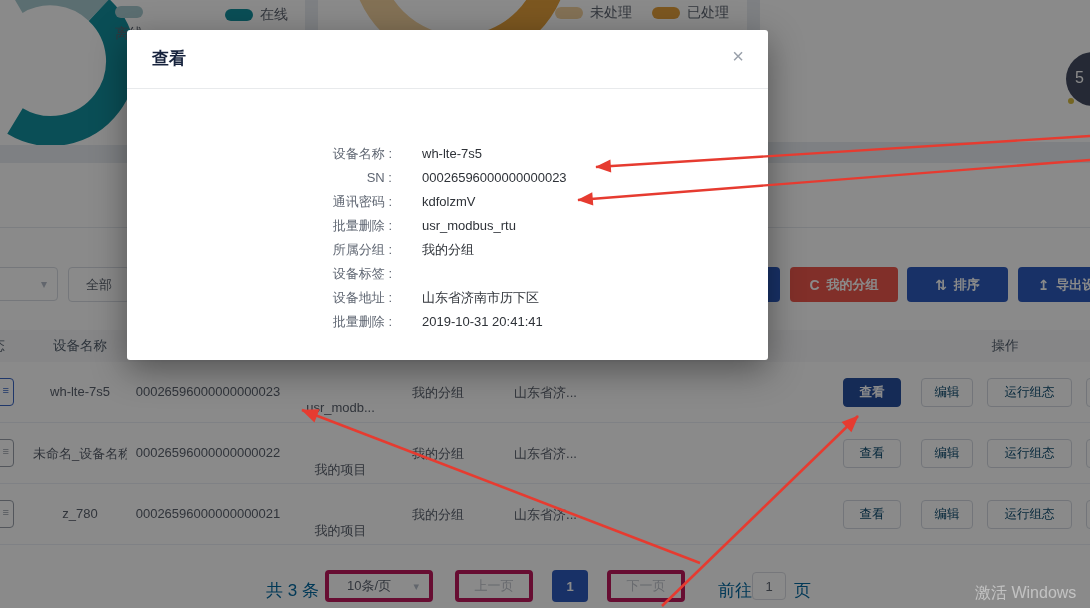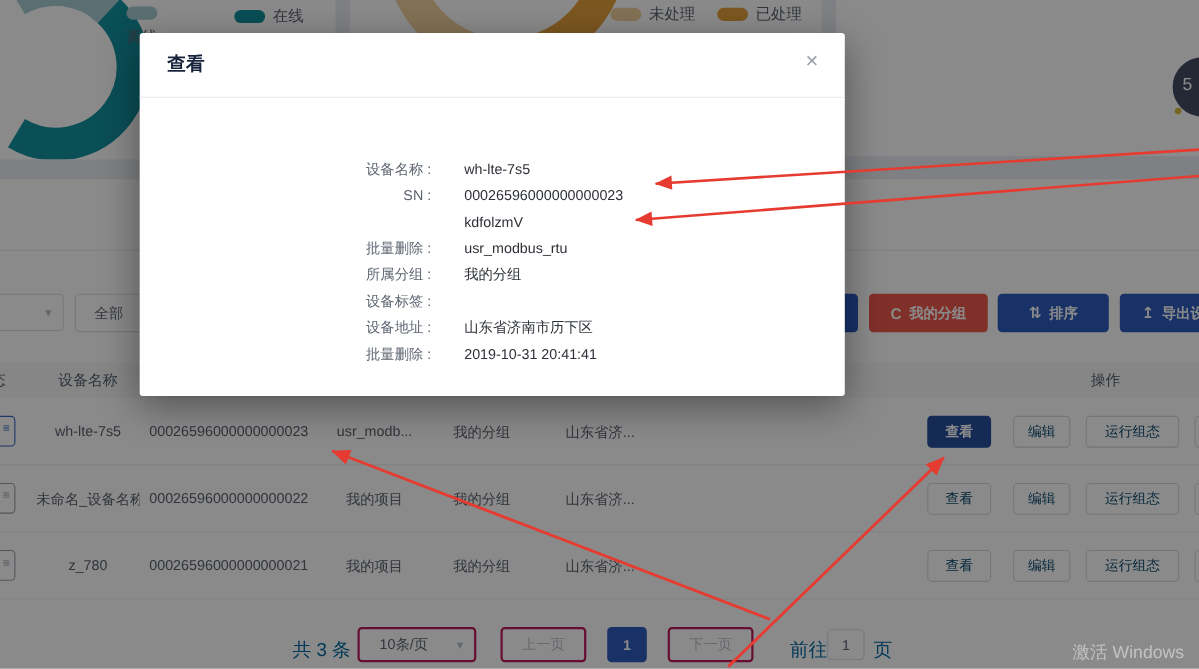--- a/index.html
+++ b/index.html
@@ -29,31 +29,31 @@
 
   
   .thead { position:absolute; left:0; top:167px; width:1090px; height:32px; background:#f7f8fa; color:#55606e; font-size:13.5px; }
   .thead .hcell { position:absolute; top:7px; }
   .h-status { left:-22px; width:28px; overflow:hidden; white-space:nowrap; }
   .trow { position:absolute; left:0; width:1090px; height:61px; border-bottom:1px solid #ebeef5; font-size:13px; color:#5b626e; }
   .cell { position:absolute; top:22px; text-align:center; white-space:nowrap; overflow:hidden; }
   .c-name { left:30px; width:100px; }
   .c-name2 { left:33px; width:94px; text-align:left; }
   .c-sn { left:128px; width:160px; }
-  .c-proj { left:293px; width:95px; }
+  .c-proj { left:293px; width:95px;margin-top:16px; }
   .c-group { left:398px; width:80px; }
   .c-addr { left:503px; width:85px; }
   .rowbox { position:absolute; left:-24px; top:16px; width:38px; height:28px; border:1px solid #9aa0ab; border-radius:4px; color:#9aa0ab; font-size:11px; text-align:right; padding:5px 4px 0 0; }
   .rowbox.sel { border-color:#3a66c4; color:#3a66c4; }
   .abtn { position:absolute; top:16px; height:29px; border-radius:4px; font-size:12.5px; display:flex; align-items:center; justify-content:center; background:#fff; border:1px solid #d5d9e2; color:#0c4a6e; }
   .abtn.fill { background:#27509f; border-color:#27509f; color:#fff; font-weight:bold; }
 
   
   .pag { position:absolute; font-size:17px; color:#0369a1; }
-  .pbtn { position:absolute; top:407px; height:32px; border:2px solid #be185d; border-radius:4px; background:#fff; color:#c0c4cc; display:flex; align-items:center; justify-content:center; font-size:13px; }
+  .pbtn { position:absolute; top:407px; height:32px; border:4px solid #be185d; border-radius:4px; background:#fff; color:#c0c4cc; display:flex; align-items:center; justify-content:center; font-size:13px; }
   .pcur { position:absolute; top:407px; width:36px; height:32px; border-radius:4px; background:#2e5cbe; color:#fff; font-weight:bold; display:flex; align-items:center; justify-content:center; font-size:13px; }
   .goto-input { position:absolute; top:409px; width:34px; height:28px; border:1px solid #dadde4; border-radius:4px; background:#fff; text-align:center; font-size:13px; color:#5f6672; }
 
   
   .fbadge { position:absolute; left:1066px; top:52px; width:54px; height:54px; border-radius:50%; background:#454d63; color:#fff; font-size:16px; }
   .fbadge span { position:absolute; left:9px; top:17px; }
   .fdot { position:absolute; left:1068px; top:98px; width:6px; height:6px; border-radius:50%; background:#d9bd41; }
 
   
   .overlay { position:absolute; inset:0; background:rgba(0,0,0,0.46); z-index:2; }
@@ -82,21 +82,21 @@
 
     <div class="card card-a">
       <svg width="313" height="155">
         <path d="M 23 10 A 70 70 0 0 1 107 20" stroke="#a9ccd1" stroke-width="30" fill="none"></path>
         <path d="M 107 20 A 70 70 0 0 1 23 131" stroke="#13919f" stroke-width="30" fill="none"></path>
       </svg>
       <div class="legend" style="left:123px; top:16px;flex-direction:column;">
         <span class="sw" style="background:#a9ccd1"></span>
         <span>离线</span>
       </div>
-      <div class="legend" style="left:221px; top:16px;">
+      <div class="legend" style="left:233px; top:16px;">
         <span class="sw" style="background:#13919f"></span>
         <span>在线</span>
       </div>
     </div>
 
     <div class="card card-b">
       <svg width="429" height="155">
         <path d="M 47 -35 A 95 95 0 0 0 142 60" stroke="#f3d19e" stroke-width="30" fill="none"></path>
         <path d="M 142 60 A 95 95 0 0 0 237 -35" stroke="#e6a23c" stroke-width="30" fill="none"></path>
       </svg>
@@ -232,20 +232,21 @@
 
     <div class="mfield" style="top:112px;">
       <span class="lab">设备名称 :</span>
         <span class="val">wh-lte-7s5</span>
     </div>
     <div class="mfield" style="top:136px;">
       <span class="lab">SN :</span>
         <span class="val">00026596000000000023</span>
     </div>
     <div class="mfield" style="top:160px;">
+      <span class="lab">通讯密码 :</span>
         <span class="val">kdfolzmV</span>
     </div>
     <div class="mfield" style="top:184px;">
       <span class="lab">批量删除 :</span>
         <span class="val">usr_modbus_rtu</span>
     </div>
     <div class="mfield" style="top:208px;padding-left:16px;">
       <span class="lab">所属分组 :</span>
         <span class="val">我的分组</span>
     </div>

